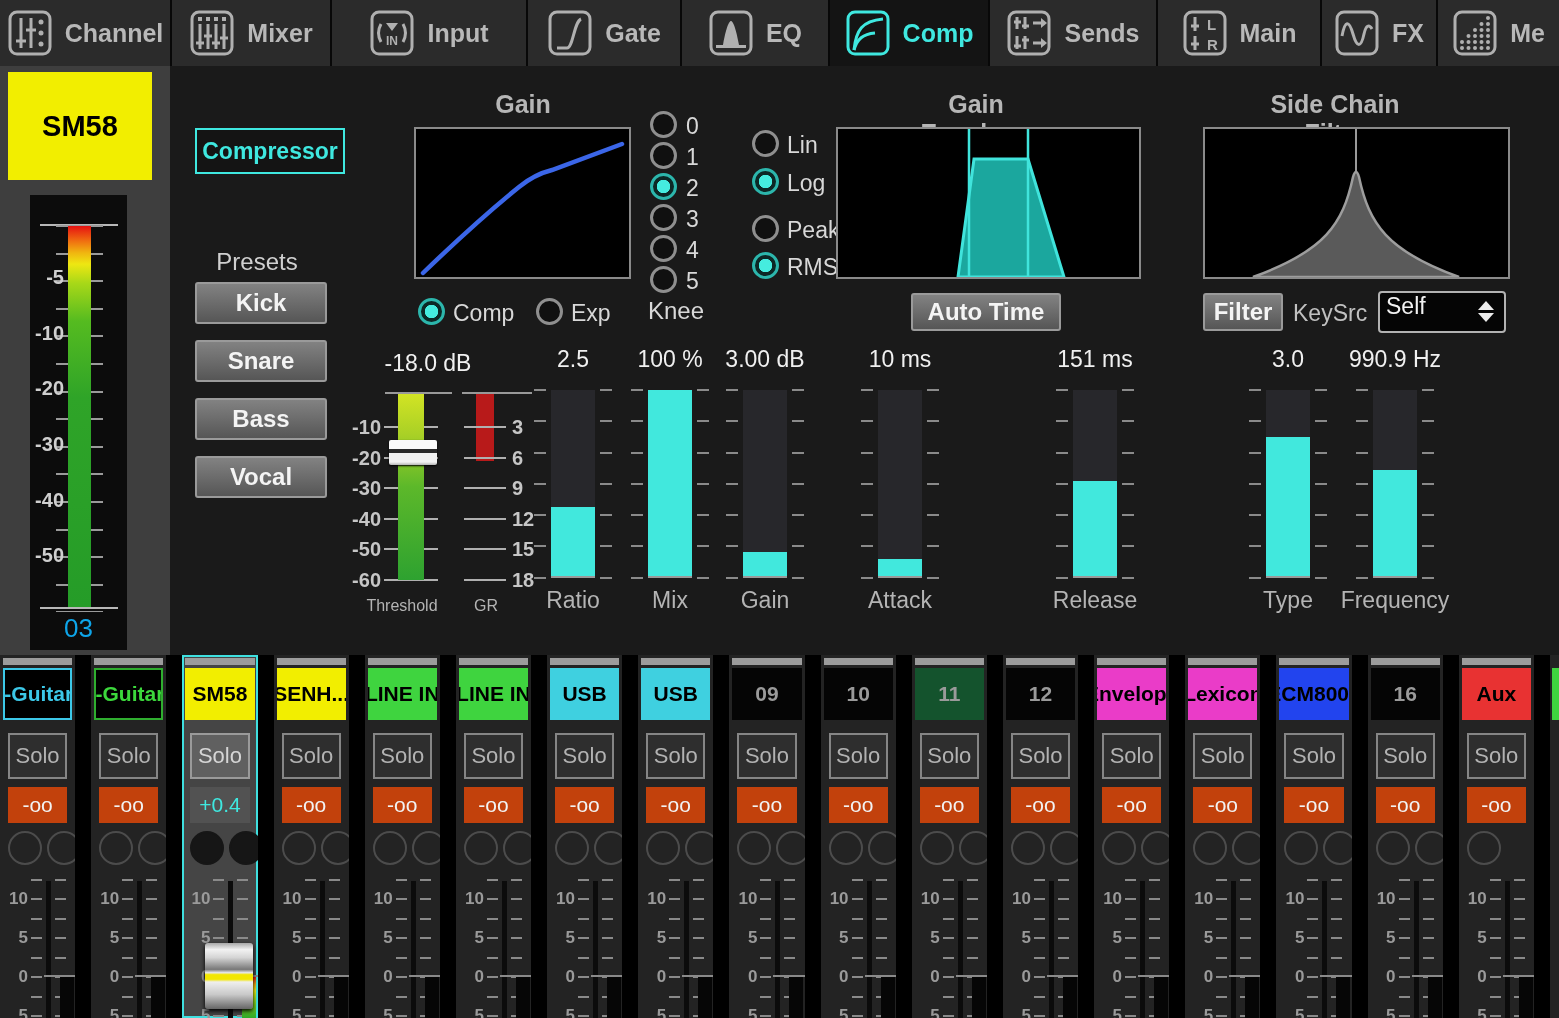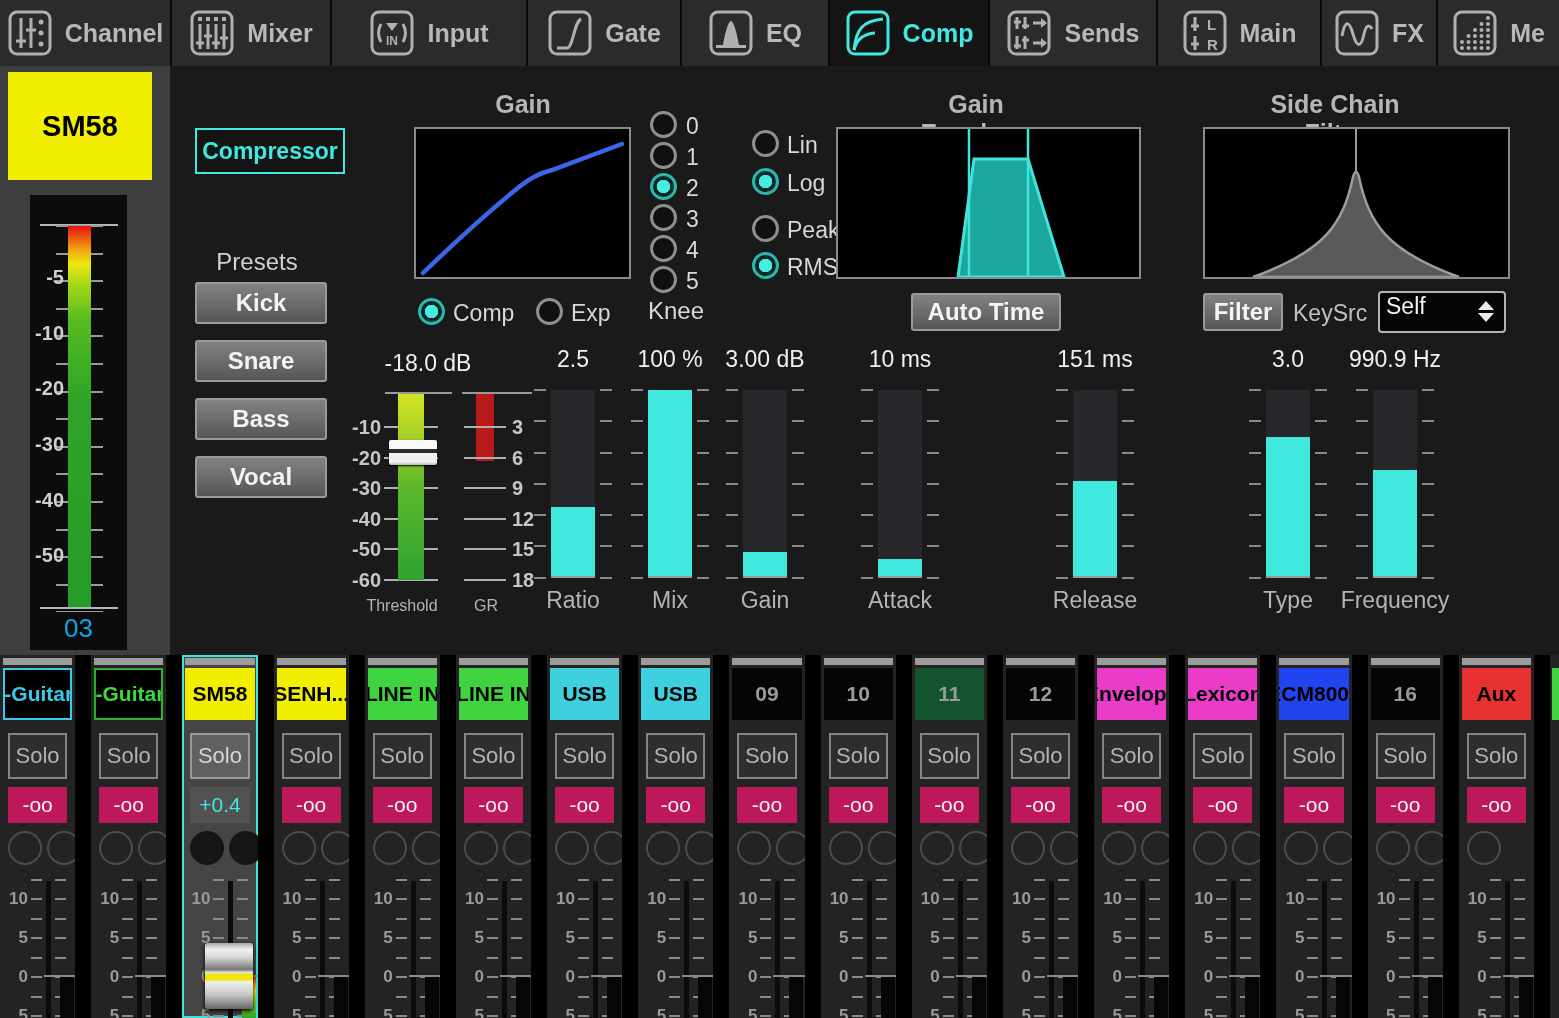--- a/index.html
+++ b/index.html
@@ -71,21 +71,21 @@
 #gr-scale{position:absolute;left:512px;top:412px;width:32px;text-align:left;color:#c6c6c6;font-size:20px;font-weight:bold}
 
 
 #strips{position:absolute;left:0;top:655px;width:1559px;height:363px;background:#000;display:flex;gap:16px}
 .strip{position:relative;flex:1;background:#232323;overflow:hidden}
 .strip.sel{background:#454545;box-shadow:inset 0 0 0 2px #3fe0e0}
 .strip-cap{position:absolute;left:3px;right:3px;top:3px;height:7px;background:#9c9c9c}
 .strip-name{position:absolute;left:3px;right:3px;top:13px;height:52px;display:flex;align-items:center;justify-content:center;font-weight:bold;font-size:21px;white-space:nowrap;overflow:hidden;cursor:pointer}
 .strip-solo{position:absolute;left:8px;right:8px;top:78px;height:46px;background:#2e2e2e;border:2px solid #858585;color:#b2b2b2;font-weight:normal;font-size:22px;font-family:inherit;cursor:pointer}
 .sel .strip-solo{background:#606060;color:#d5d5d5;border-color:#9a9a9a}
-.strip-level{position:absolute;left:8px;right:8px;top:132px;height:36px;background:#be185d;color:#f2f2f2;font-size:21px;display:flex;align-items:center;justify-content:center}
+.strip-level{position:absolute;left:8px;right:8px;top:132px;height:36px;background:#c2410c;color:#f2f2f2;font-size:21px;display:flex;align-items:center;justify-content:center}
 .sel .strip-level{background:#525252;color:#3fe8e0}
 .knob{position:absolute;top:176px;width:34px;height:34px;border:2px solid #4c4c4c;border-radius:50%;cursor:pointer}
 .knob.k1{left:8px}
 .knob.k2{left:47px}
 .sel .knob{background:#161616;border-color:#161616}
 .fscale{position:absolute;left:0;top:224px;width:28px;text-align:right;font-size:17px;font-weight:bold;color:#9a9a9a}
 .fscale span{display:block;height:39px;line-height:39px}
 .fticks{position:absolute;top:224px;width:11px;height:139px;background:repeating-linear-gradient(to bottom,#8a8a8a 0 2px,transparent 2px 19.5px)}
 .fticks.l{left:31px}
 .fticks.r{left:55px}

